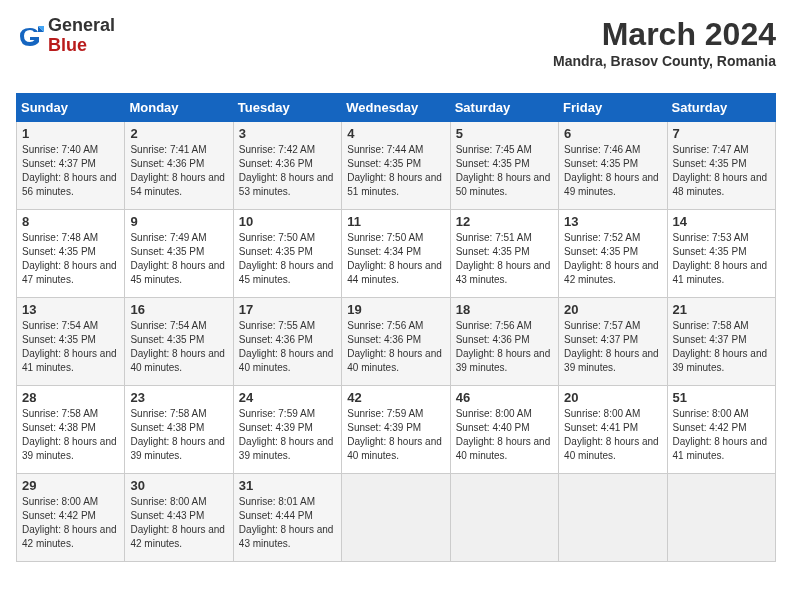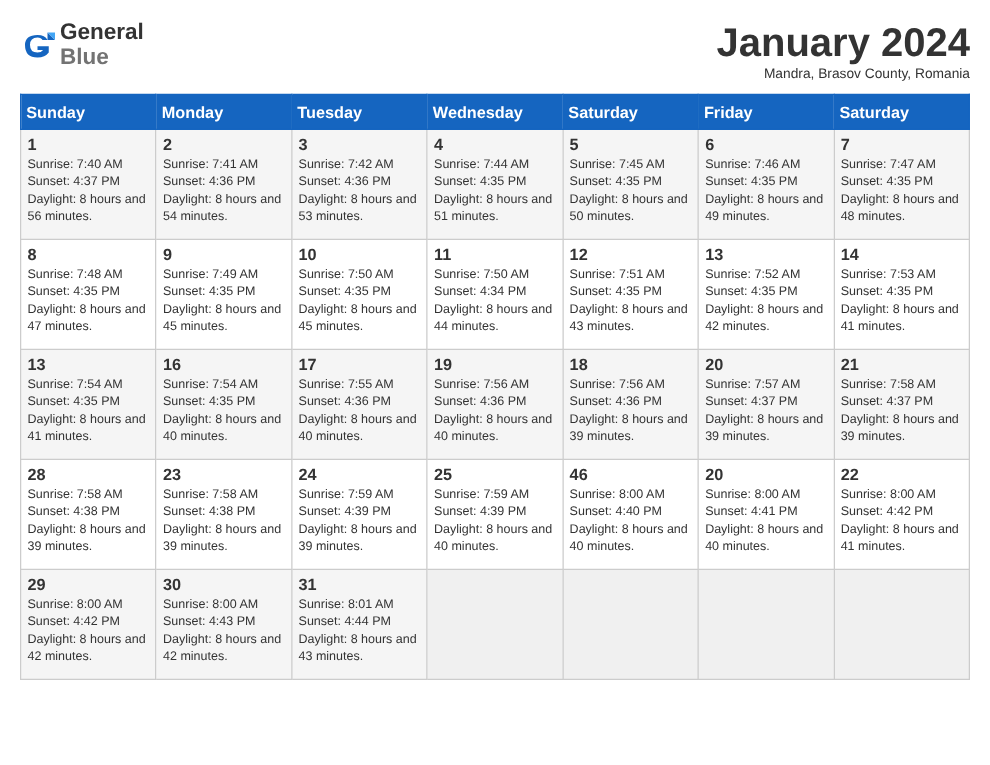--- a/index.html
+++ b/index.html
@@ -7,49 +7,50 @@
       font-family: Arial, sans-serif;
       background: #fff;
       width: 792px;
       min-height: 612px;
       padding: 16px;
     }
     .header {
       display: flex;
       justify-content: space-between;
       align-items: flex-start;
-      margin-bottom: 10px;
+      margin-bottom: 24px;
     }
     .logo {
       display: flex;
       align-items: center;
     }
     .logo-text {
       font-size: 18px;
       font-weight: bold;
       line-height: 1.1;
     }
     .logo-text span.general { color: #333; }
-    .logo-text span.blue { color: #737373; }
+    .logo-text span.blue { color: #b91c1c; }
     .logo-icon {
       width: 28px;
       height: 28px;
       margin-right: 4px;
     }
     .title-block {
       text-align: right;
     }
     .month-year {
       font-size: 32px;
       font-weight: bold;
       color: #333;
     }
     .location {
-      font-size: 11px;
+      font-size: 14px;
       color: #333;
+      font-weight: bold;
     }
     table {
       width: 100%;
       border-collapse: collapse;
       table-layout: fixed;
     }
     thead tr th {
       background-color: #1565c0;
       color: #fff;
       font-size: 13px;
@@ -94,21 +95,21 @@
       <path d="M4 14 Q4 6 14 6 Q20 6 22 10 L18 10 Q17 8 14 8 Q8 8 8 14 Q8 20 14 20 Q17 20 18.5 18 L14 18 L14 15 L23 15 L23 20 Q20 24 14 24 Q4 24 4 14Z" fill="#1565c0"></path>
       <path d="M22 4 L28 10 L22 10 Z" fill="#1565c0"></path>
       <path d="M22 4 L28 4 L28 10 Z" fill="#42a5f5"></path>
     </svg>
     <div class="logo-text">
       <span class="general">General</span><br>
       <span class="blue">Blue</span>
     </div>
   </div>
   <div class="title-block">
-    <div class="month-year">January 2024</div>
+    <div class="month-year">March 2024</div>
     <div class="location">Mandra, Brasov County, Romania</div>
   </div>
 </div>
 
 <table>
   <thead>
     <tr>
     <th>Sunday</th>
         <th>Monday</th>
         <th>Tuesday</th>
@@ -143,24 +144,24 @@
         <td><span class="day-num">17</span><span class="cell-text">Sunrise: 7:55 AM<br>Sunset: 4:36 PM<br>Daylight: 8 hours and 40 minutes.</span></td>
         <td><span class="day-num">19</span><span class="cell-text">Sunrise: 7:56 AM<br>Sunset: 4:36 PM<br>Daylight: 8 hours and 40 minutes.</span></td>
         <td><span class="day-num">18</span><span class="cell-text">Sunrise: 7:56 AM<br>Sunset: 4:36 PM<br>Daylight: 8 hours and 39 minutes.</span></td>
         <td><span class="day-num">20</span><span class="cell-text">Sunrise: 7:57 AM<br>Sunset: 4:37 PM<br>Daylight: 8 hours and 39 minutes.</span></td>
         <td><span class="day-num">21</span><span class="cell-text">Sunrise: 7:58 AM<br>Sunset: 4:37 PM<br>Daylight: 8 hours and 39 minutes.</span></td>
       </tr>
       <tr>
         <td><span class="day-num">28</span><span class="cell-text">Sunrise: 7:58 AM<br>Sunset: 4:38 PM<br>Daylight: 8 hours and 39 minutes.</span></td>
         <td><span class="day-num">23</span><span class="cell-text">Sunrise: 7:58 AM<br>Sunset: 4:38 PM<br>Daylight: 8 hours and 39 minutes.</span></td>
         <td><span class="day-num">24</span><span class="cell-text">Sunrise: 7:59 AM<br>Sunset: 4:39 PM<br>Daylight: 8 hours and 39 minutes.</span></td>
-        <td><span class="day-num">25</span><span class="cell-text">Sunrise: 7:59 AM<br>Sunset: 4:39 PM<br>Daylight: 8 hours and 40 minutes.</span></td>
+        <td><span class="day-num">42</span><span class="cell-text">Sunrise: 7:59 AM<br>Sunset: 4:39 PM<br>Daylight: 8 hours and 40 minutes.</span></td>
         <td><span class="day-num">46</span><span class="cell-text">Sunrise: 8:00 AM<br>Sunset: 4:40 PM<br>Daylight: 8 hours and 40 minutes.</span></td>
         <td><span class="day-num">20</span><span class="cell-text">Sunrise: 8:00 AM<br>Sunset: 4:41 PM<br>Daylight: 8 hours and 40 minutes.</span></td>
-        <td><span class="day-num">22</span><span class="cell-text">Sunrise: 8:00 AM<br>Sunset: 4:42 PM<br>Daylight: 8 hours and 41 minutes.</span></td>
+        <td><span class="day-num">51</span><span class="cell-text">Sunrise: 8:00 AM<br>Sunset: 4:42 PM<br>Daylight: 8 hours and 41 minutes.</span></td>
       </tr>
       <tr>
         <td><span class="day-num">29</span><span class="cell-text">Sunrise: 8:00 AM<br>Sunset: 4:42 PM<br>Daylight: 8 hours and 42 minutes.</span></td>
         <td><span class="day-num">30</span><span class="cell-text">Sunrise: 8:00 AM<br>Sunset: 4:43 PM<br>Daylight: 8 hours and 42 minutes.</span></td>
         <td><span class="day-num">31</span><span class="cell-text">Sunrise: 8:01 AM<br>Sunset: 4:44 PM<br>Daylight: 8 hours and 43 minutes.</span></td>
         <td class="empty-cell"></td>
         <td class="empty-cell"></td>
         <td class="empty-cell"></td>
         <td class="empty-cell"></td>
       </tr>

